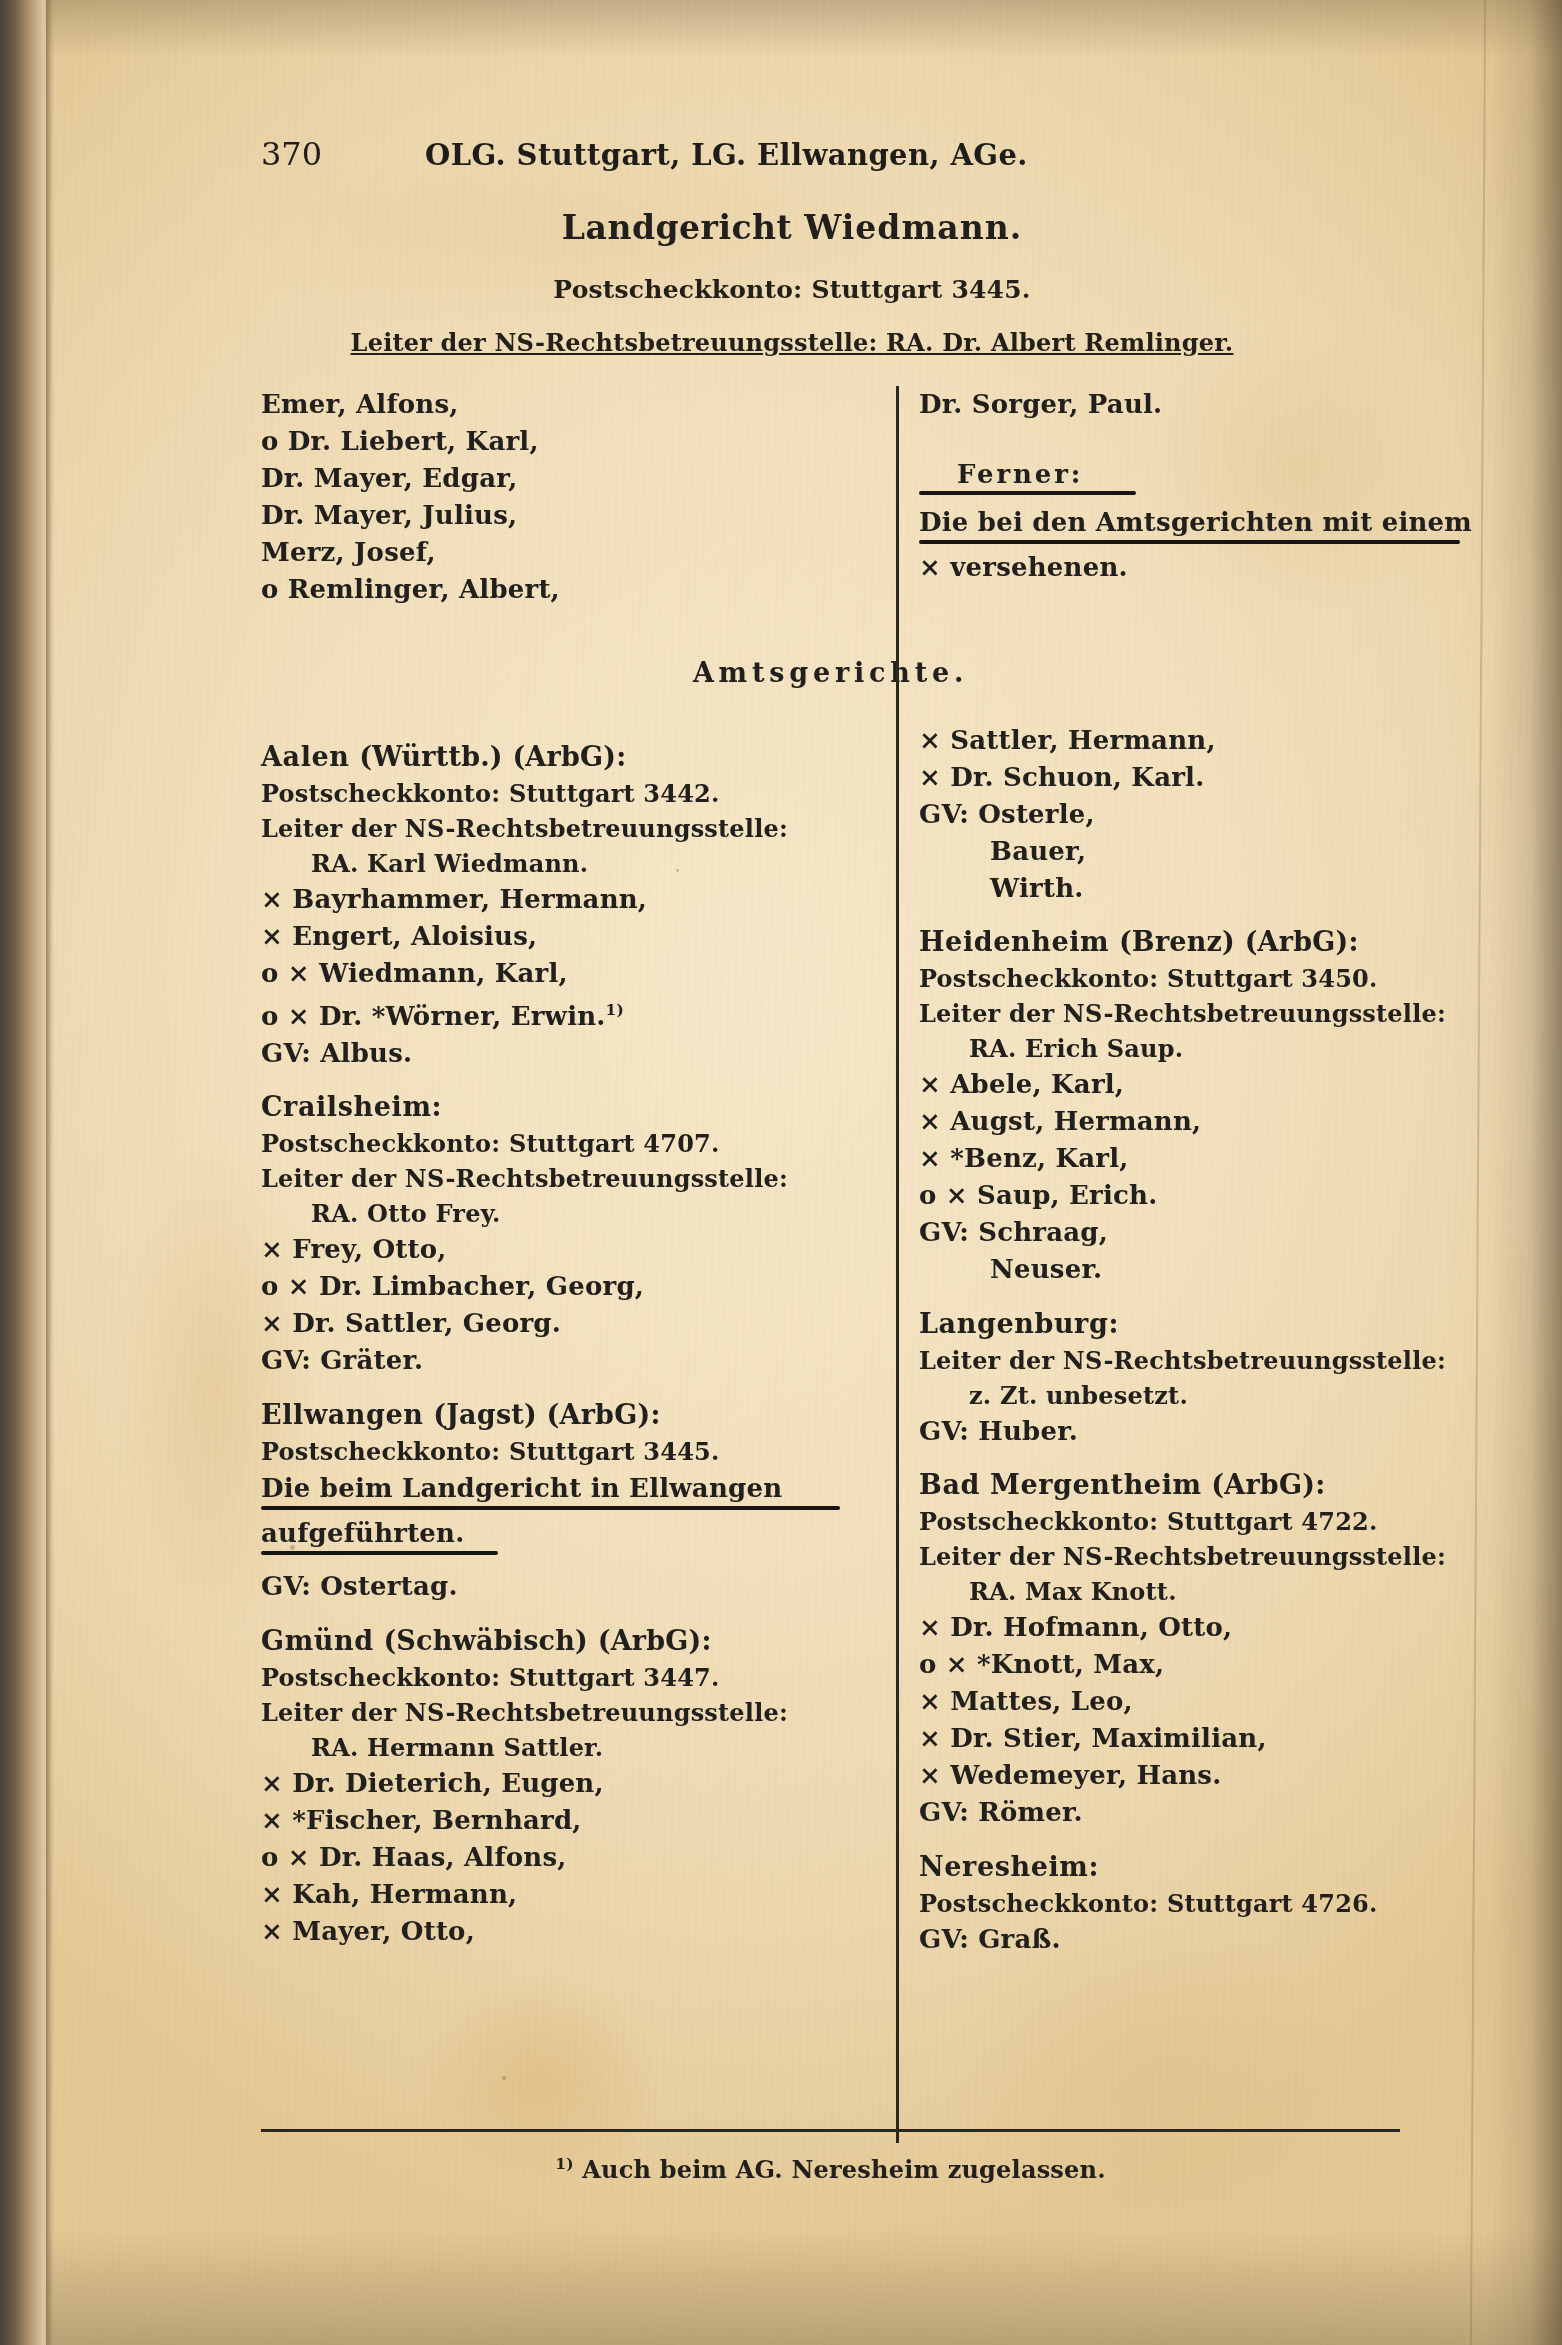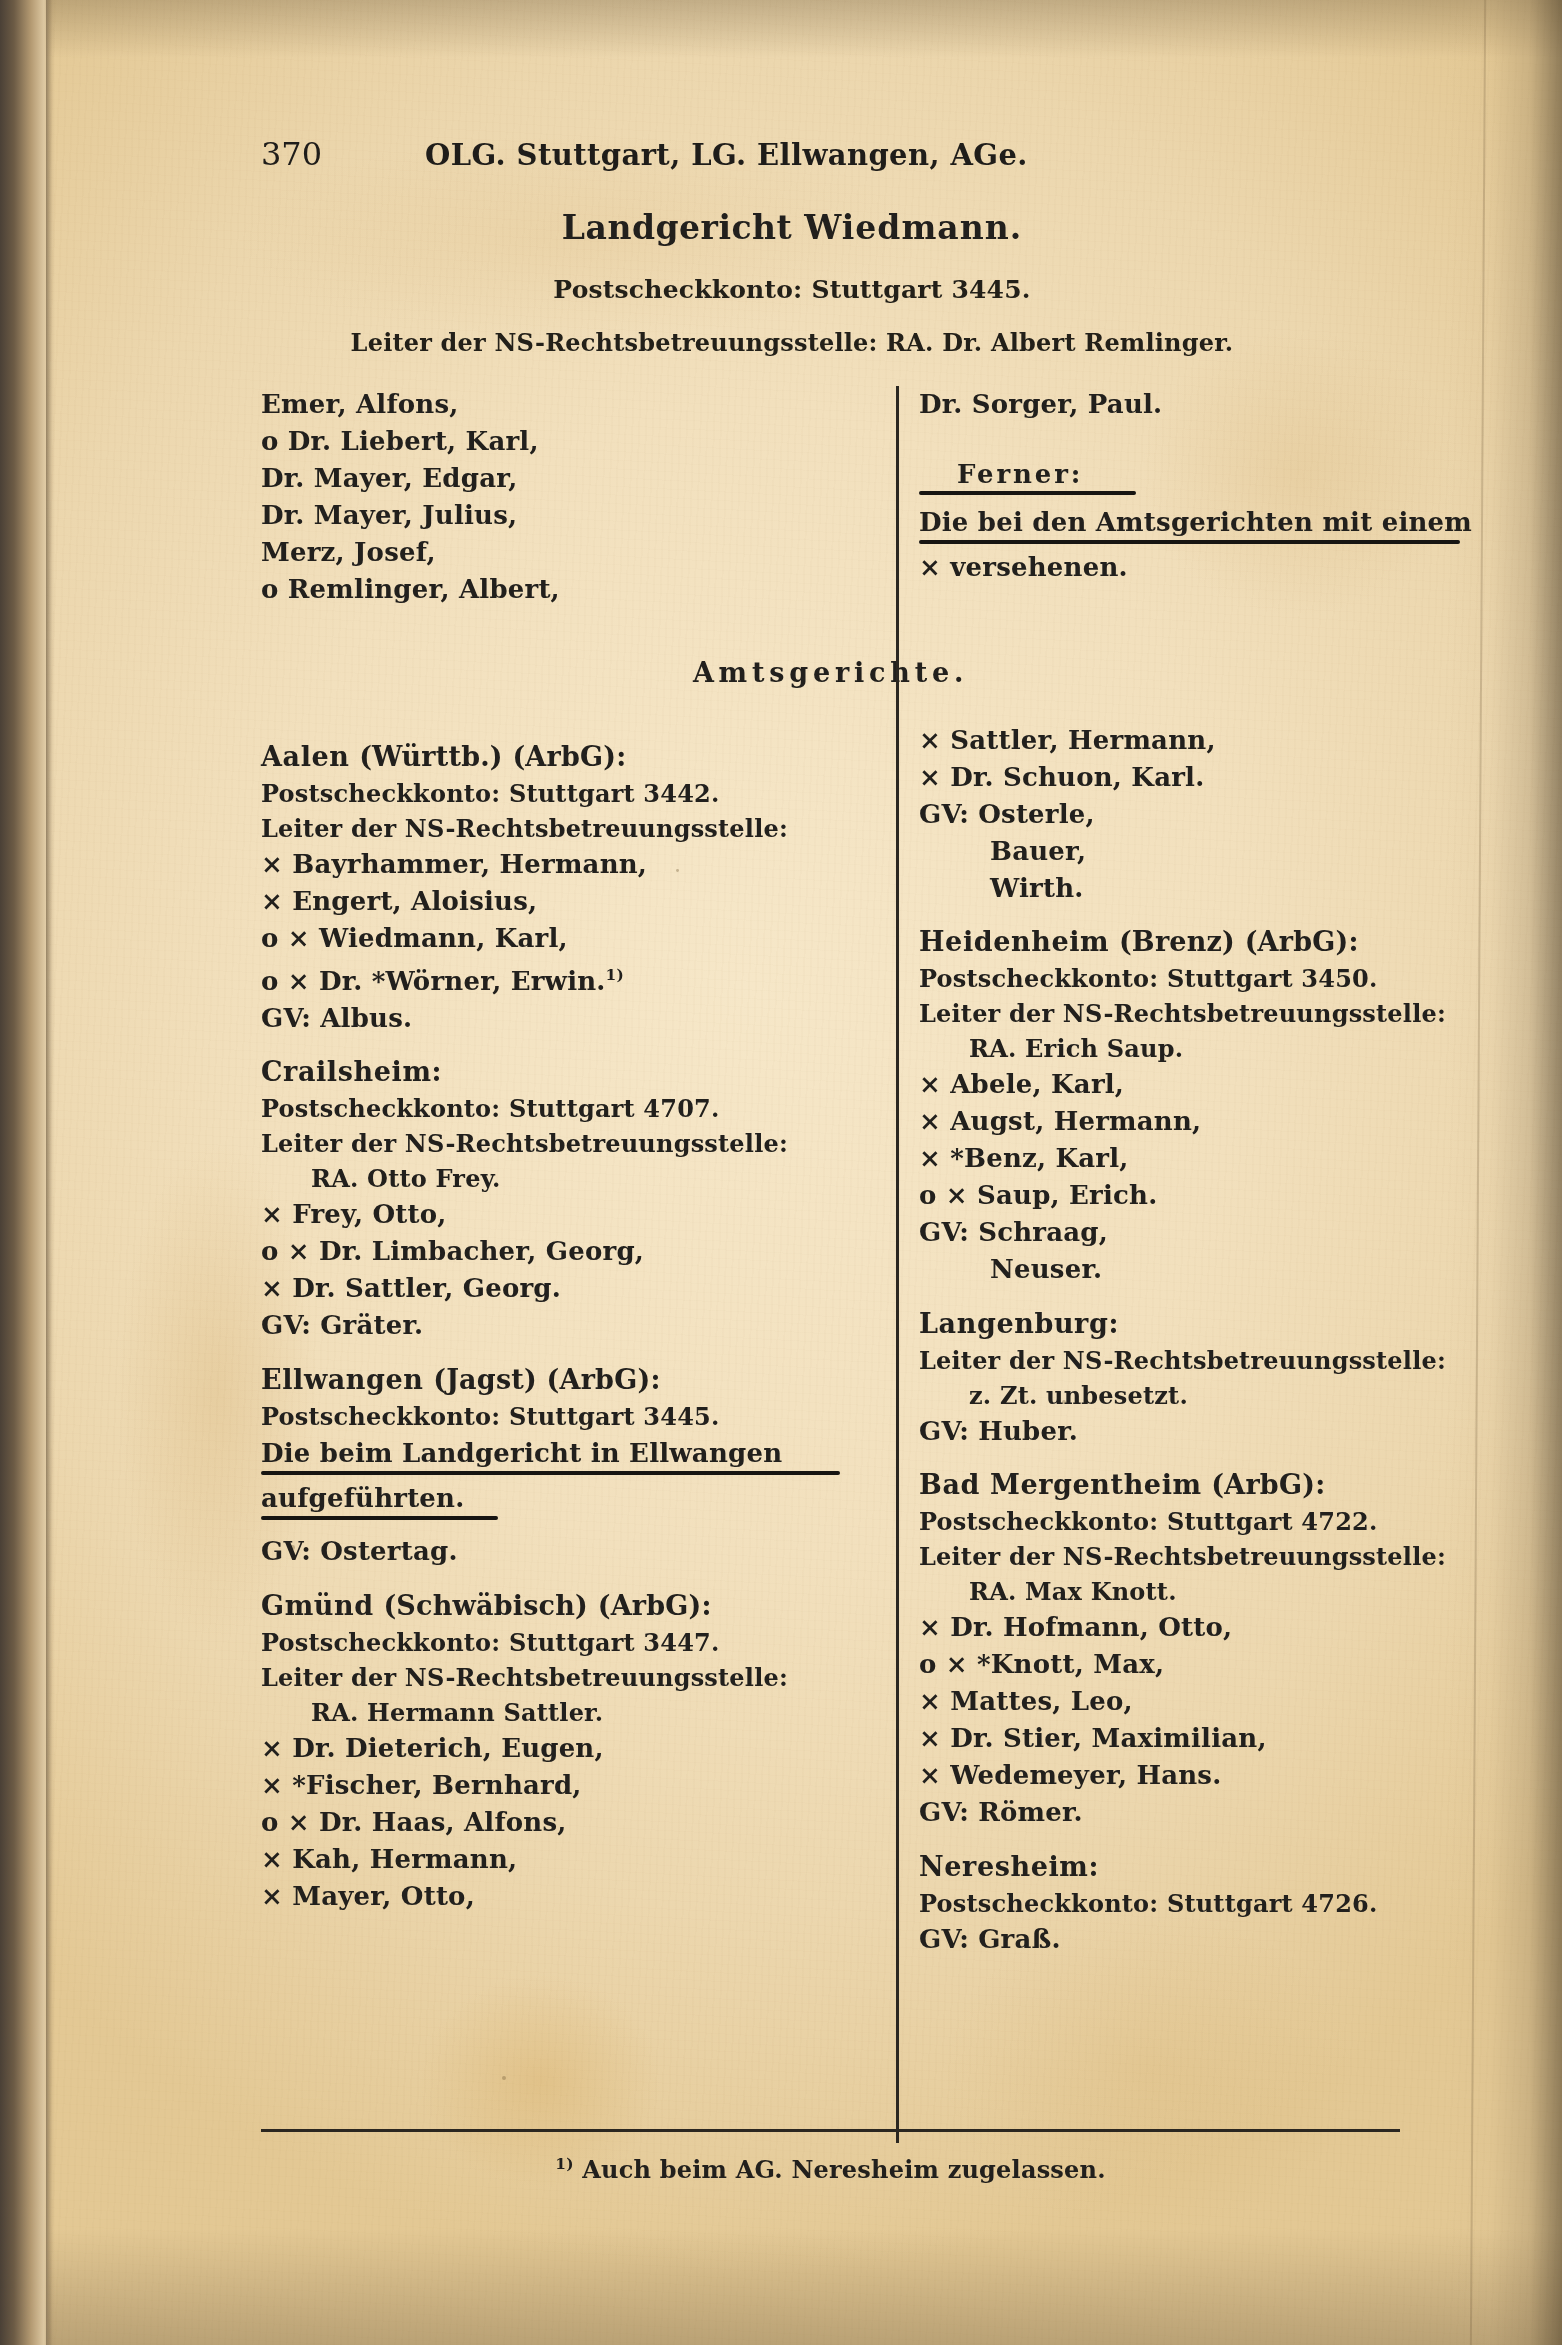--- a/index.html
+++ b/index.html
@@ -140,21 +140,21 @@
 
   .subline {
     position: absolute;
     left: 261px;
     width: 1062px;
     text-align: center;
     font-size: 25px;
     color: #232019;
   }
   .sub-konto { top: 275px; }
-  .sub-leiter { top: 328px; font-size: 24px; }
+  .sub-leiter { top: 328px; font-size: 24px; text-decoration: underline; }
 
   
   .colrule {
     position: absolute;
     left: 896px; top: 386px;
     width: 2.9px; height: 618px;
     background: #2b2721;
     z-index: 6;
   }
   .colrule2 {
@@ -294,20 +294,21 @@
     </div>
 
     <div class="amtsgerichte frak">Amtsgerichte.</div>
 
     <div class="col col-left">
 
       <div class="entry">
         <div class="head frak"><b>Aalen</b> <span>(Württb.) (ArbG):</span></div>
         <div class="line frak">Postscheckkonto: Stuttgart 3442.</div>
         <div class="line frak">Leiter der NS-Rechtsbetreuungsstelle:</div>
+        <div class="line frak indent">RA. Karl Wiedmann.</div>
         <div class="line frak name">× Bayrhammer, Hermann,</div>
         <div class="line frak name">× Engert, Aloisius,</div>
         <div class="line frak name">o × Wiedmann, Karl,</div>
         <div class="line frak name"><span>o × Dr. *Wörner, Erwin.</span><span class="sup">1)</span></div>
         <div class="line frak name">GV: Albus.</div>
       </div>
 
       <div class="entry">
         <div class="head frak"><b>Crailsheim:</b></div>
         <div class="line frak">Postscheckkonto: Stuttgart 4707.</div>

